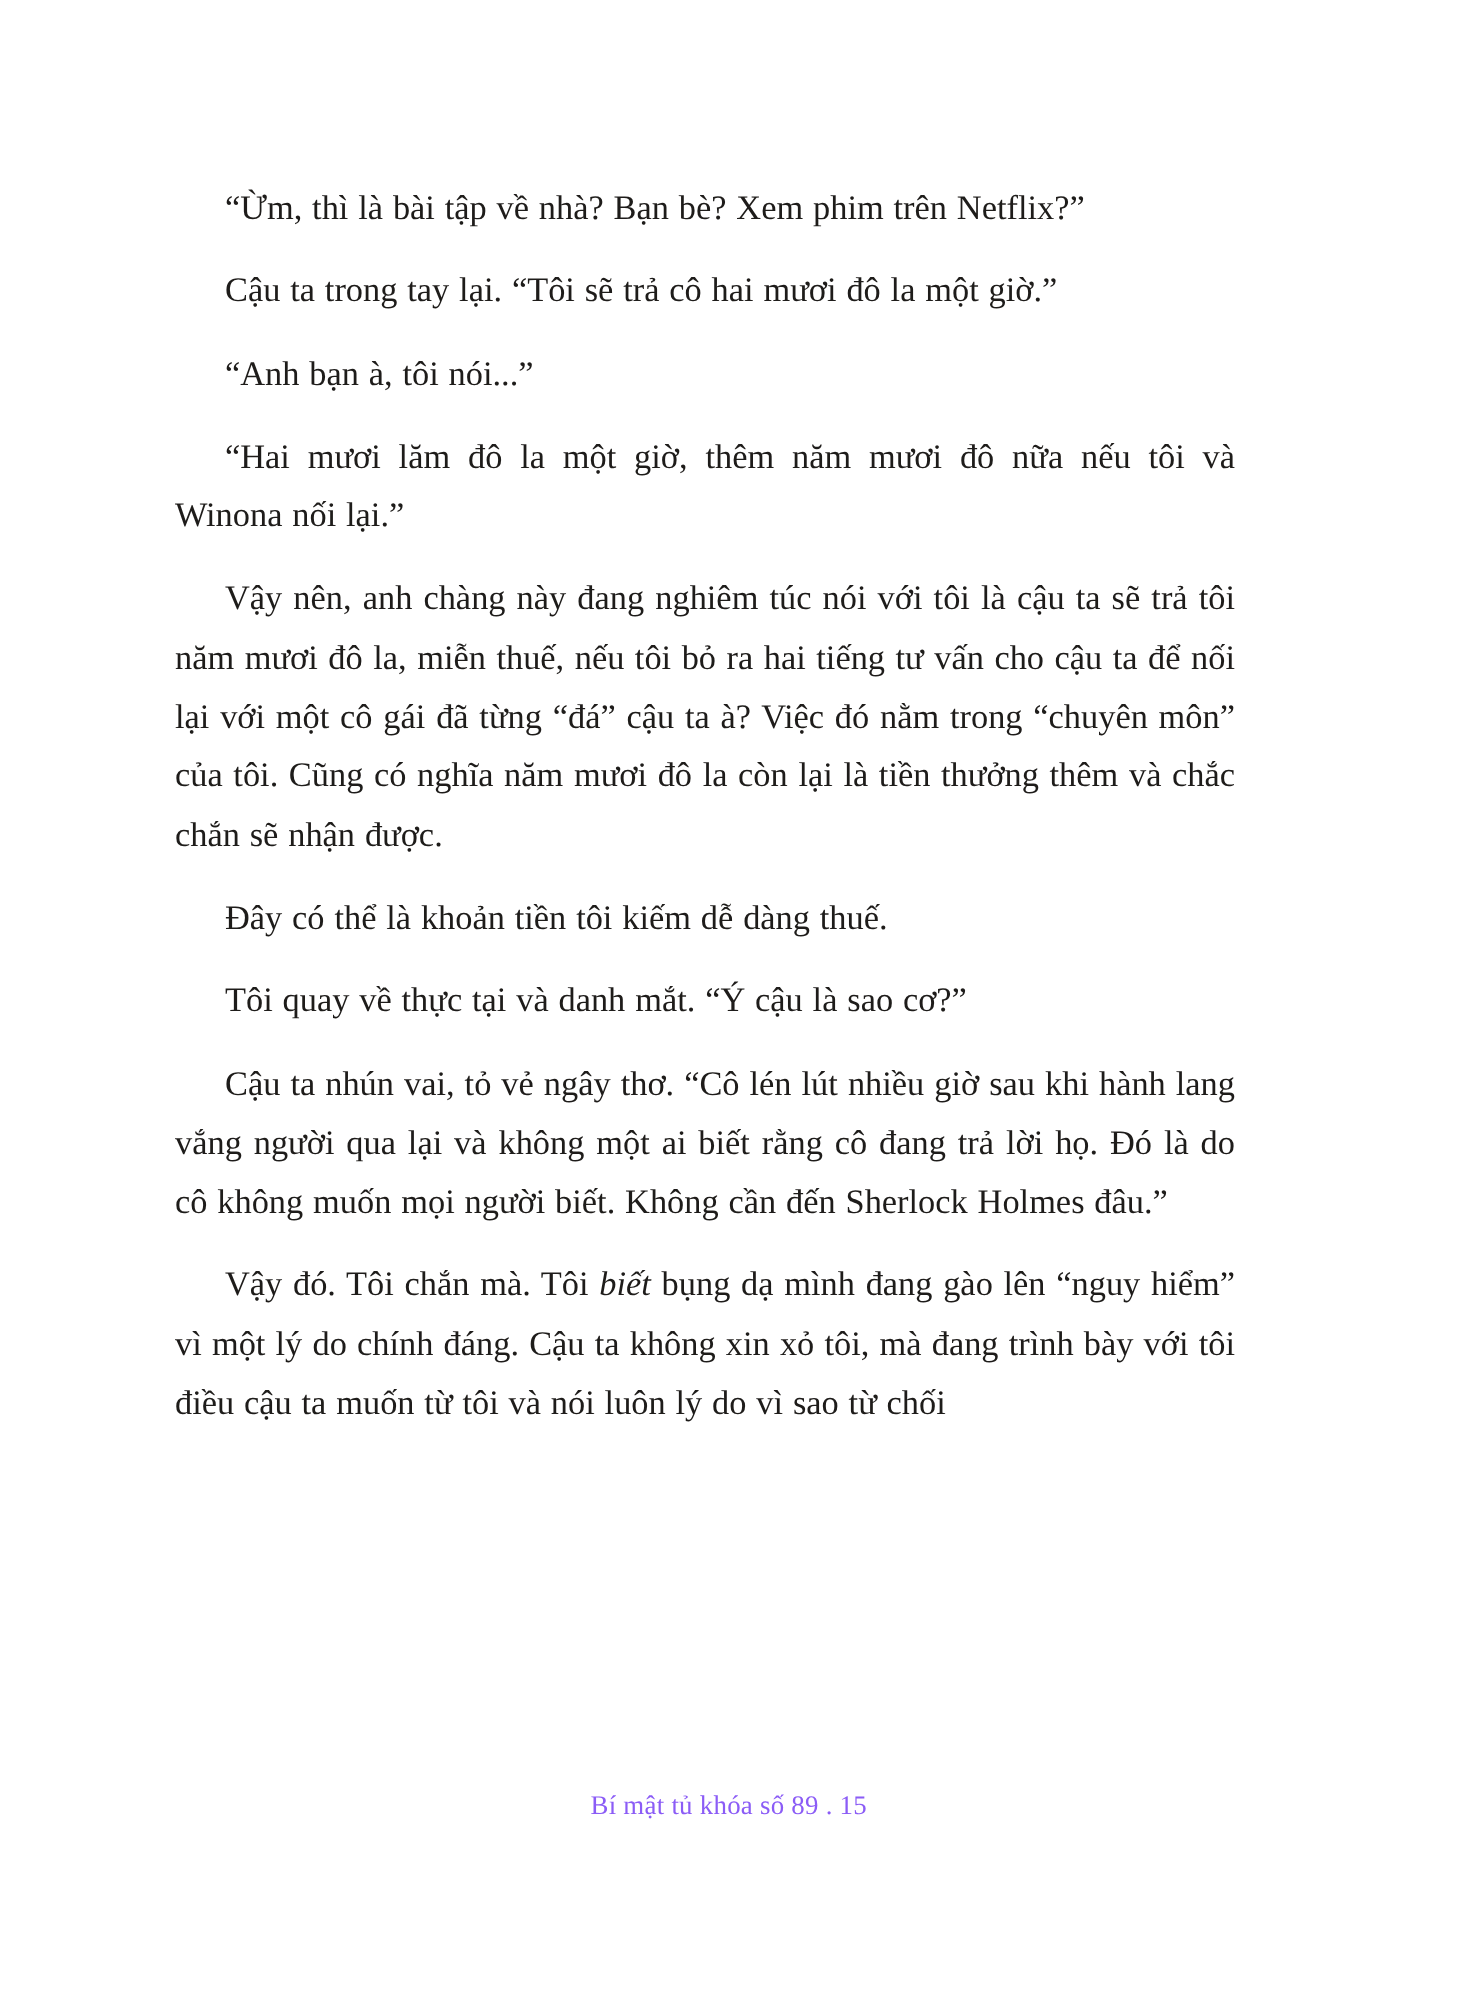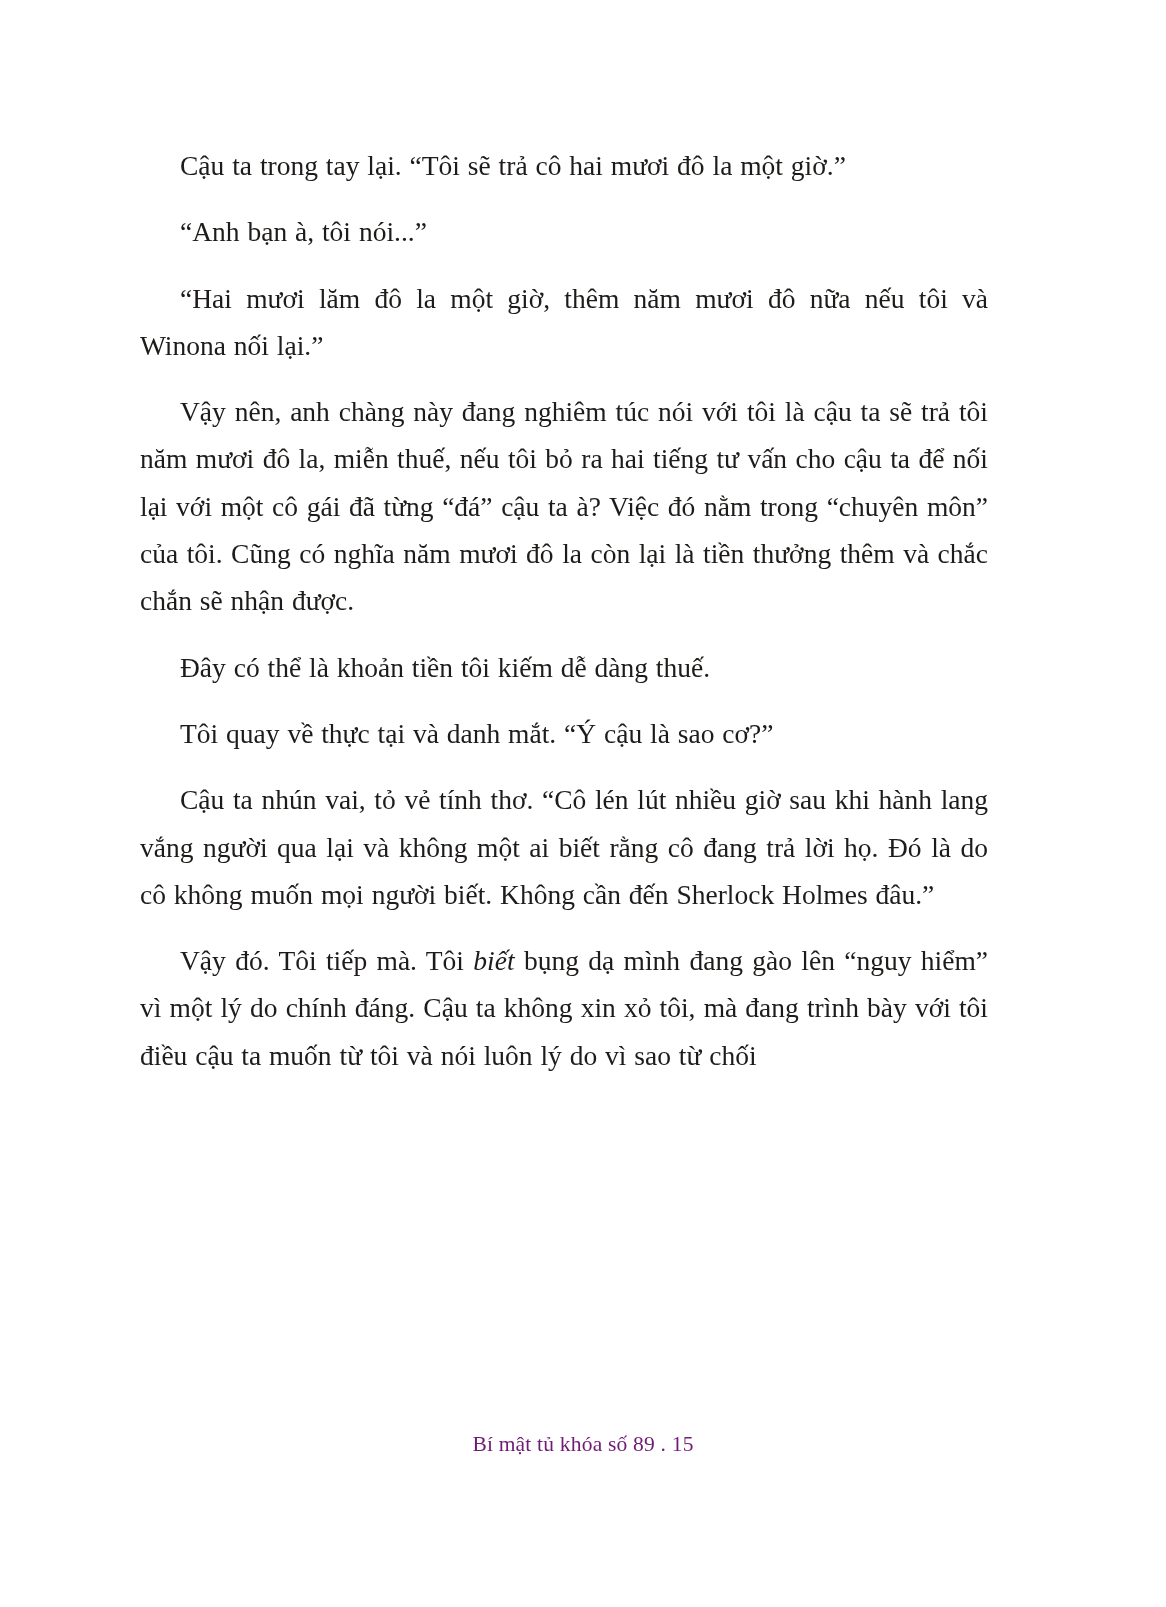--- a/index.html
+++ b/index.html
@@ -37,37 +37,38 @@
   .text-block p em {
     font-style: italic;
   }
   .footer {
     position: absolute;
     top: 1432px;
     left: 0;
     width: 100%;
     text-align: center;
     font-size: 21.5px;
-    color: #701a75;
+    color: #8b5cf6;
     letter-spacing: 0.2px;
   }
 </style>
 </head>
 <body>
 
 <div class="page">
 
   <div class="text-block">
+    <p>“Ừm, thì là bài tập về nhà? Bạn bè? Xem phim trên Netflix?”</p>
     <p>Cậu ta trong tay lại. “Tôi sẽ trả cô hai mươi đô la một giờ.”</p>
     <p>“Anh bạn à, tôi nói...”</p>
     <p>“Hai mươi lăm đô la một giờ, thêm năm mươi đô nữa nếu tôi và Winona nối lại.”</p>
     <p>Vậy nên, anh chàng này đang nghiêm túc nói với tôi là cậu ta sẽ trả tôi năm mươi đô la, miễn thuế, nếu tôi bỏ ra hai tiếng tư vấn cho cậu ta để nối lại với một cô gái đã từng “đá” cậu ta à? Việc đó nằm trong “chuyên môn” của tôi. Cũng có nghĩa năm mươi đô la còn lại là tiền thưởng thêm và chắc chắn sẽ nhận được.</p>
     <p>Đây có thể là khoản tiền tôi kiếm dễ dàng thuế.</p>
     <p>Tôi quay về thực tại và danh mắt. “Ý cậu là sao cơ?”</p>
-    <p>Cậu ta nhún vai, tỏ vẻ tính thơ. “Cô lén lút nhiều giờ sau khi hành lang vắng người qua lại và không một ai biết rằng cô đang trả lời họ. Đó là do cô không muốn mọi người biết. Không cần đến Sherlock Holmes đâu.”</p>
-    <p><span>Vậy đó. Tôi tiếp mà. Tôi </span><em>biết</em><span> bụng dạ mình đang gào lên “nguy hiểm” vì một lý do chính đáng. Cậu ta không xin xỏ tôi, mà đang trình bày với tôi điều cậu ta muốn từ tôi và nói luôn lý do vì sao từ chối</span></p>
+    <p>Cậu ta nhún vai, tỏ vẻ ngây thơ. “Cô lén lút nhiều giờ sau khi hành lang vắng người qua lại và không một ai biết rằng cô đang trả lời họ. Đó là do cô không muốn mọi người biết. Không cần đến Sherlock Holmes đâu.”</p>
+    <p><span>Vậy đó. Tôi chắn mà. Tôi </span><em>biết</em><span> bụng dạ mình đang gào lên “nguy hiểm” vì một lý do chính đáng. Cậu ta không xin xỏ tôi, mà đang trình bày với tôi điều cậu ta muốn từ tôi và nói luôn lý do vì sao từ chối</span></p>
   </div>
 
   <div class="footer">
     <span>Bí mật tủ khóa số 89 . 15</span>
   </div>
 
 </div>
 
 </body></html>

